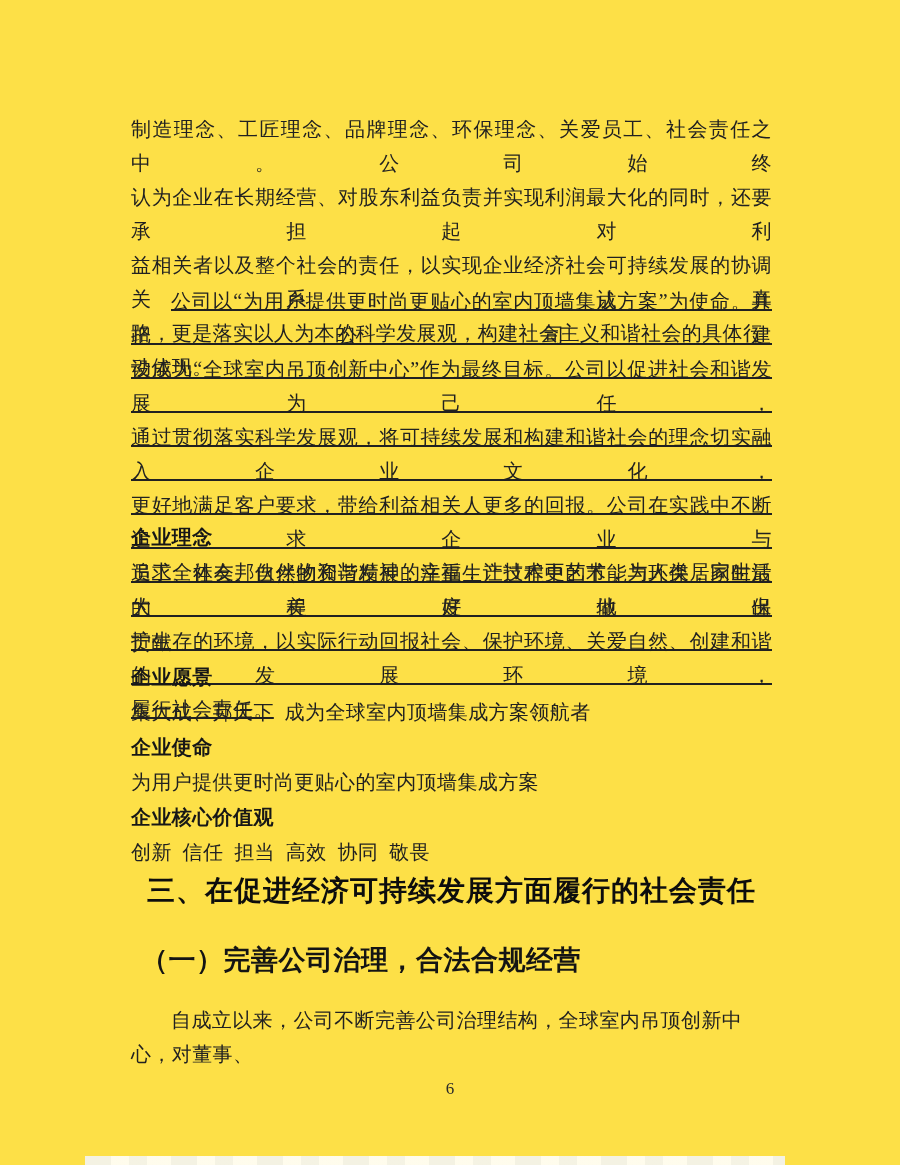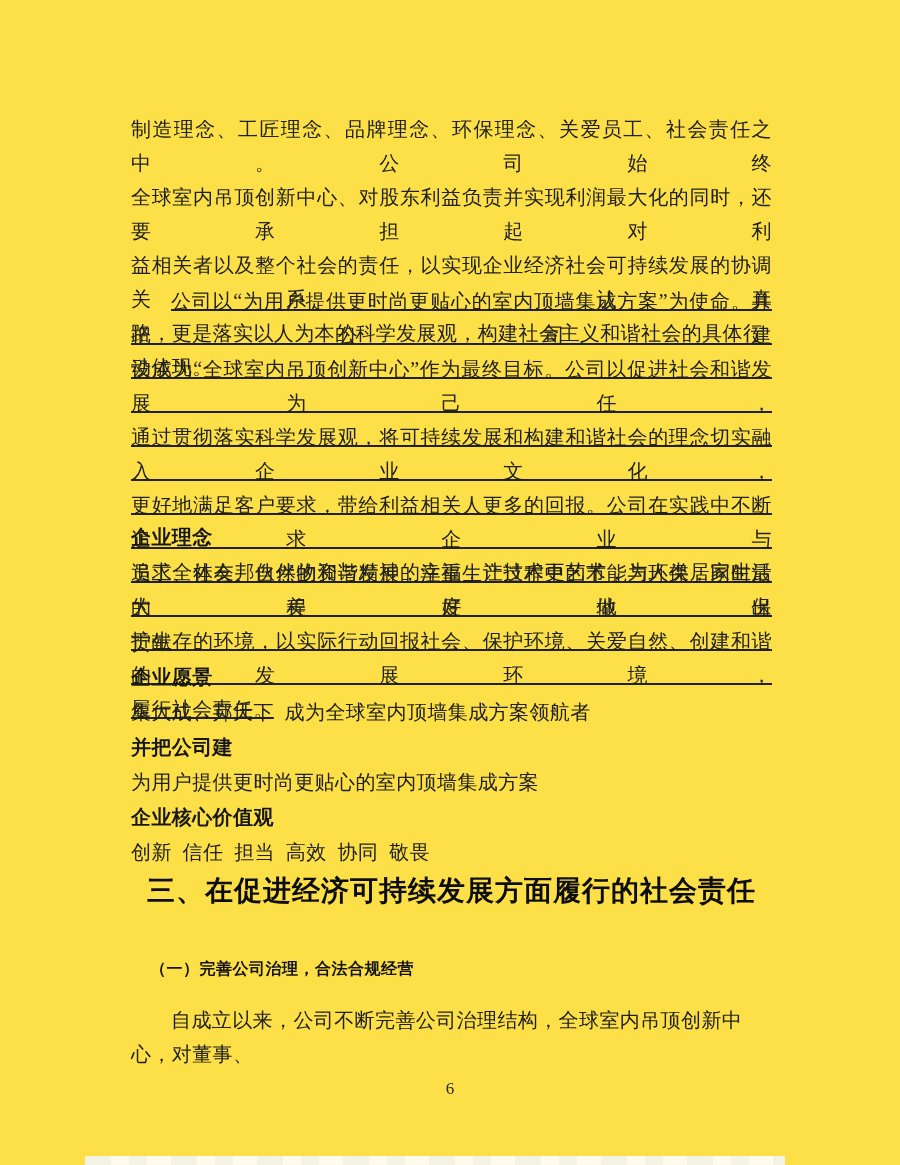--- a/index.html
+++ b/index.html
@@ -57,23 +57,23 @@
     font-size: 28px;
     line-height: 34px;
     font-weight: bold;
     color: #0d0d0d;
     letter-spacing: 1px;
   }
   .section-h {
     position: absolute;
     left: 133px;
     width: 700px;
-    margin: 17px;
+    margin: 8px;
     font-family: "Liberation Sans", "DejaVu Sans", sans-serif;
-    font-size: 16px;
+    font-size: 27px;
     line-height: 28px;
     font-weight: bold;
     color: #141414;
     letter-spacing: 0.5px;
   }
   .pagenum {
     position: absolute;
     left: 0;
     top: 1079px;
     width: 900px;
@@ -98,21 +98,21 @@
     opacity: 0.9;
   }
 </style>
 </head>
 <body>
 
 <div class="page">
 
   <div class="block bodytext jpara" style="top: 112px;">
       <div class="line">制造理念、工匠理念、品牌理念、环保理念、关爱员工、社会责任之中。公司始终</div>
-      <div class="line">全球室内吊顶创新中心、对股东利益负责并实现利润最大化的同时，还要承担起对利</div>
+      <div class="line">认为企业在长期经营、对股东利益负责并实现利润最大化的同时，还要承担起对利</div>
       <div class="line">益相关者以及整个社会的责任，以实现企业经济社会可持续发展的协调关系。认真</div>
       <div class="line">路，更是落实以人为本的科学发展观，构建社会主义和谐社会的具体行动体现。</div>
     </div>
 
   <div class="block bodytext jpara indent-first" style="top: 284px; text-decoration: underline;">
       <div class="line">公司以“为用户提供更时尚更贴心的室内顶墙集成方案”为使命。并把公司建</div>
       <div class="line">设成为“全球室内吊顶创新中心”作为最终目标。公司以促进社会和谐发展为己任，</div>
       <div class="line">通过贯彻落实科学发展观，将可持续发展和构建和谐社会的理念切实融入企业文化，</div>
       <div class="line">更好地满足客户要求，带给利益相关人更多的回报。公司在实践中不断追求企业与</div>
       <div class="line">员工、社会、自然的和谐发展，注重生产过程中的节能与环保，同时最大程度地保</div>
@@ -126,21 +126,21 @@
     <div class="jpara">
         <div class="line">追求全体友邦伙伴物资与精神的幸福，让技术更艺术，为人类居家生活的美好做出</div>
         <div class="line">贡献</div>
       </div>
 
     <div class="vhead">企业愿景</div>
     <div class="jpara">
         <div class="line">集大成、邦天下  成为全球室内顶墙集成方案领航者</div>
       </div>
 
-    <div class="vhead">并把公司建</div>
+    <div class="vhead">企业使命</div>
     <div class="jpara">
         <div class="line">为用户提供更时尚更贴心的室内顶墙集成方案</div>
       </div>
 
     <div class="vhead">企业核心价值观</div>
     <div class="jpara">
         <div class="line">创新  信任  担当  高效  协同  敬畏</div>
       </div>
 
   </div>

